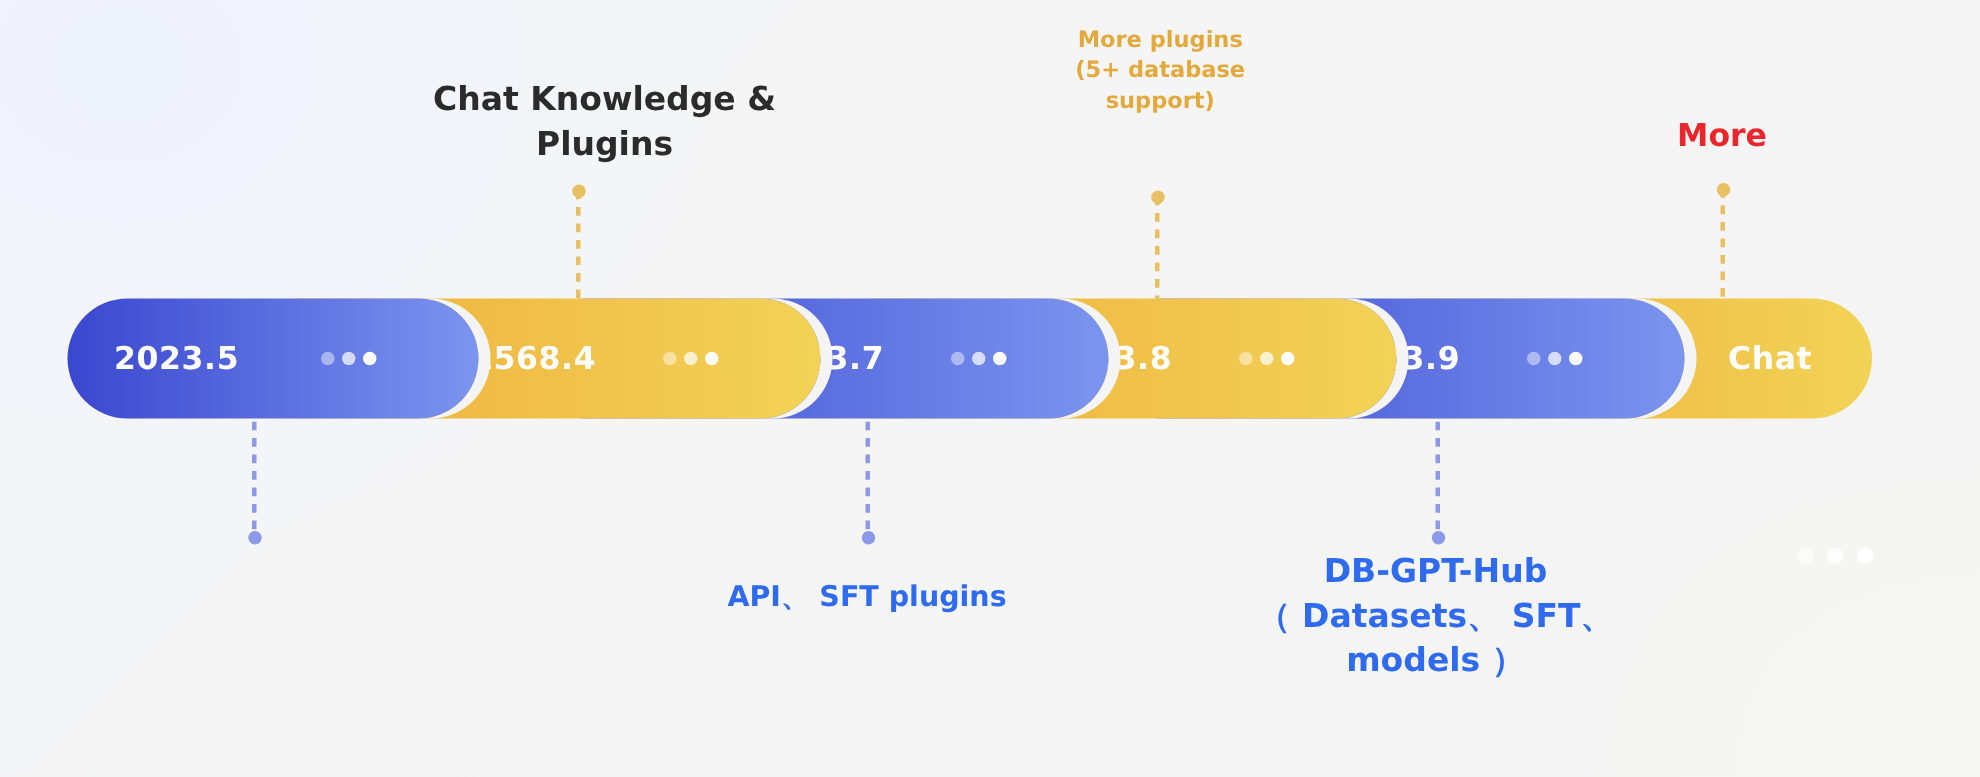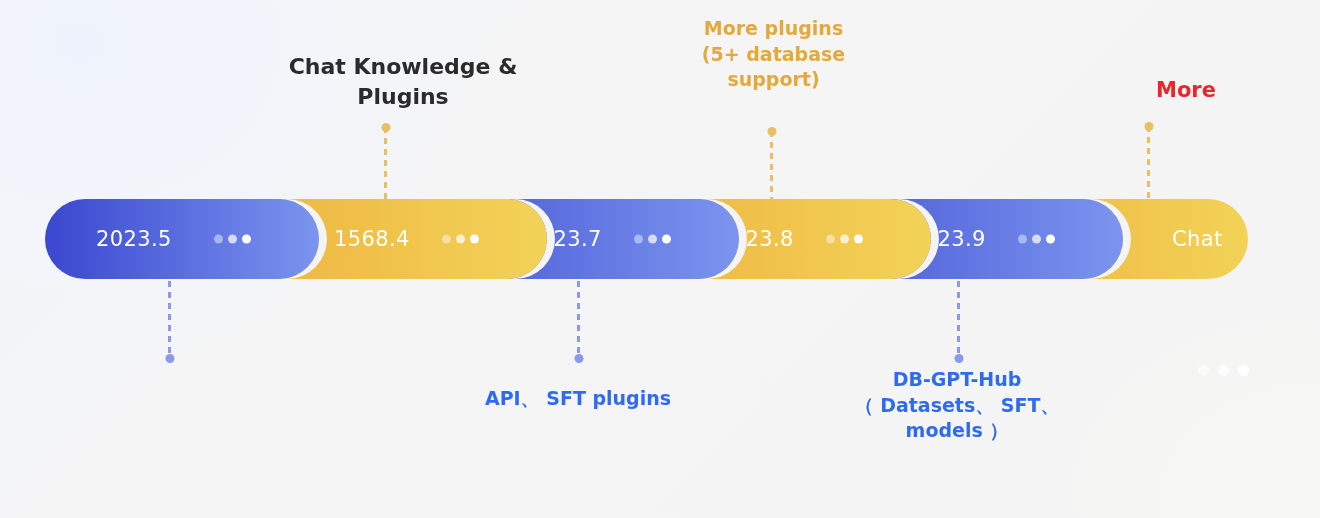--- a/index.html
+++ b/index.html
@@ -38,25 +38,24 @@
     position: absolute;
     top: 0;
     height: 80px;
     display: flex;
     align-items: center;
     box-sizing: border-box;
   }
   .seg .seg-label {
     position: absolute;
     color: #ffffff;
-    font-weight: 400;
+    font-weight: 700;
     font-size: 21px;
     letter-spacing: .4px;
     white-space: nowrap;
-    margin-left: 20px;
   }
   
   .seg .body {
     position: absolute;
     inset: 0;
   }
 
   
   .dots {
     position: absolute;
@@ -137,30 +136,30 @@
 <div id="stage">
 
   <div class="callout" style="left:253px; top:52px; width:300px; color:#2b2b2b; font-size:22px;">Chat Knowledge &amp;
 Plugins</div>
 
   <div class="conn up" style="left:384px; top:127px; height:72px; color:#e8c063;">
     <span class="line"></span>
     <span class="knob"></span>
   </div>
 
-  <div class="callout" style="left:656px; top:16px; width:235px; color:#e3a93c; font-size:19px;">More plugins
+  <div class="callout" style="left:656px; top:16px; width:235px; color:#e3a93c; font-size:15px;">More plugins
 (5+ database
 support)</div>
 
   <div class="conn up" style="left:770px; top:131px; height:68px; color:#e8c063;">
     <span class="line"></span>
     <span class="knob"></span>
   </div>
 
-  <div class="callout" style="left:1096px; top:76px; width:180px; color:#e8262c; font-size:21px;">More</div>
+  <div class="callout" style="left:1058px; top:76px; width:180px; color:#e8262c; font-size:21px;">More</div>
 
   <div class="conn up" style="left:1147px; top:126px; height:73px; color:#e8c063;">
     <span class="line"></span>
     <span class="knob"></span>
   </div>
 
   <div id="timeline">
 
     <div class="seg" style="left:861px; width:342px;">
       <div class="body" style="background:linear-gradient(90deg,#eeab3a 0%,#f2d357 100%);
@@ -238,21 +237,21 @@
   <div class="conn down" style="left:577px; top:281px; height:78px; color:#8b9ae8;">
     <span class="line"></span>
     <span class="knob"></span>
   </div>
   <div class="callout" style="left:438px; top:386px; width:280px; color:#2f6bef; font-size:19px;">API、 SFT plugins</div>
 
   <div class="conn down" style="left:957px; top:281px; height:78px; color:#8b9ae8;">
     <span class="line"></span>
     <span class="knob"></span>
   </div>
-  <div class="callout" style="left:832px; top:367px; width:250px; color:#2f6bef; font-size:19px;">DB-GPT-Hub
+  <div class="callout" style="left:832px; top:367px; width:250px; color:#2f6bef; font-size:22px;">DB-GPT-Hub
 （ Datasets、 SFT、
 models ）</div>
 
   <div id="faint-dots">
     <i class="f1"></i>
     <i class="f2"></i>
     <i class="f3"></i>
   </div>
 
 </div>

